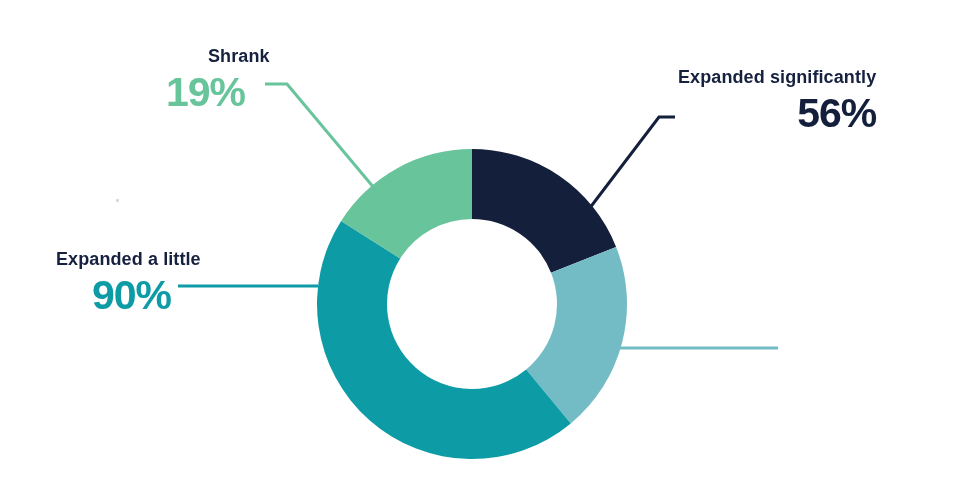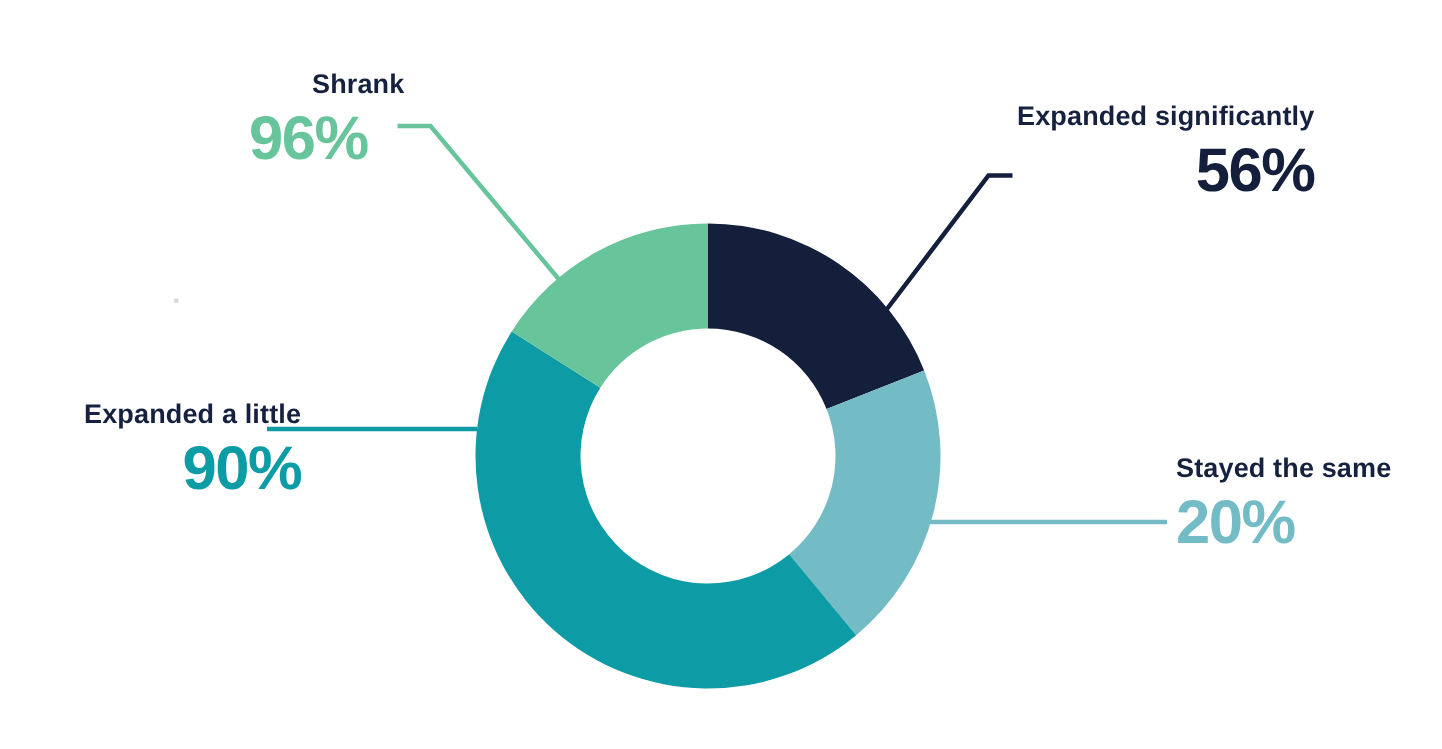--- a/index.html
+++ b/index.html
@@ -48,21 +48,21 @@
     font-weight: 800;
     letter-spacing: -1px;
     line-height: 1.05;
     margin-top: 4px;
   }
   
   #callout-shrank      { left: 166px; top: 47px;  text-align: left; }
   #callout-shrank .cat-label { padding-left: 42px; }
   #callout-expanded-significantly { left: 678px; top: 68px; text-align: right; }
   #callout-expanded-significantly .pct-value { padding-left: 3px; }
-  #callout-expanded-little { left: 56px; top: 267px; text-align: right; }
+  #callout-expanded-little { left: 56px; top: 250px; text-align: left; }
   #callout-expanded-little .pct-value { padding-left: 36px; }
   #callout-stayed-same { left: 784px; top: 303px; text-align: left; }
   #callout-stayed-same .pct-value { padding-left: 0px; }
 
   .artifact-dot {
     position: absolute;
     left: 116px;
     top: 199px;
     width: 3px;
     height: 3px;
@@ -89,32 +89,28 @@
 
     <polyline points="675,117 659,117 586,213" fill="none" stroke="#141f3c" stroke-width="3" stroke-linecap="butt" stroke-linejoin="miter"></polyline>
 
     <line x1="178" y1="286" x2="318" y2="286" stroke="#0d9ca6" stroke-width="3" stroke-linecap="butt"></line>
 
     <line x1="620" y1="348" x2="778" y2="348" stroke="#74bcc5" stroke-width="3" stroke-linecap="butt"></line>
   </svg>
 
   <div class="callout" id="callout-shrank">
     <span class="cat-label">Shrank</span>
-    <span class="pct-value" style="color:#67c49b;">96%</span>
+    <span class="pct-value" style="color:#67c49b;">19%</span>
   </div>
 
   <div class="callout" id="callout-expanded-significantly">
     <span class="cat-label">Expanded significantly</span>
     <span class="pct-value" style="color:#141f3c;">56%</span>
   </div>
 
   <div class="callout" id="callout-expanded-little">
     <span class="cat-label">Expanded a little</span>
     <span class="pct-value" style="color:#0d9ca6;">90%</span>
   </div>
 
-  <div class="callout" id="callout-stayed-same">
-    <span class="cat-label">Stayed the same</span>
-    <span class="pct-value" style="color:#74bcc5;">20%</span>
-  </div>
 
   <div class="artifact-dot"></div>
 </div>
 
 </body></html>

